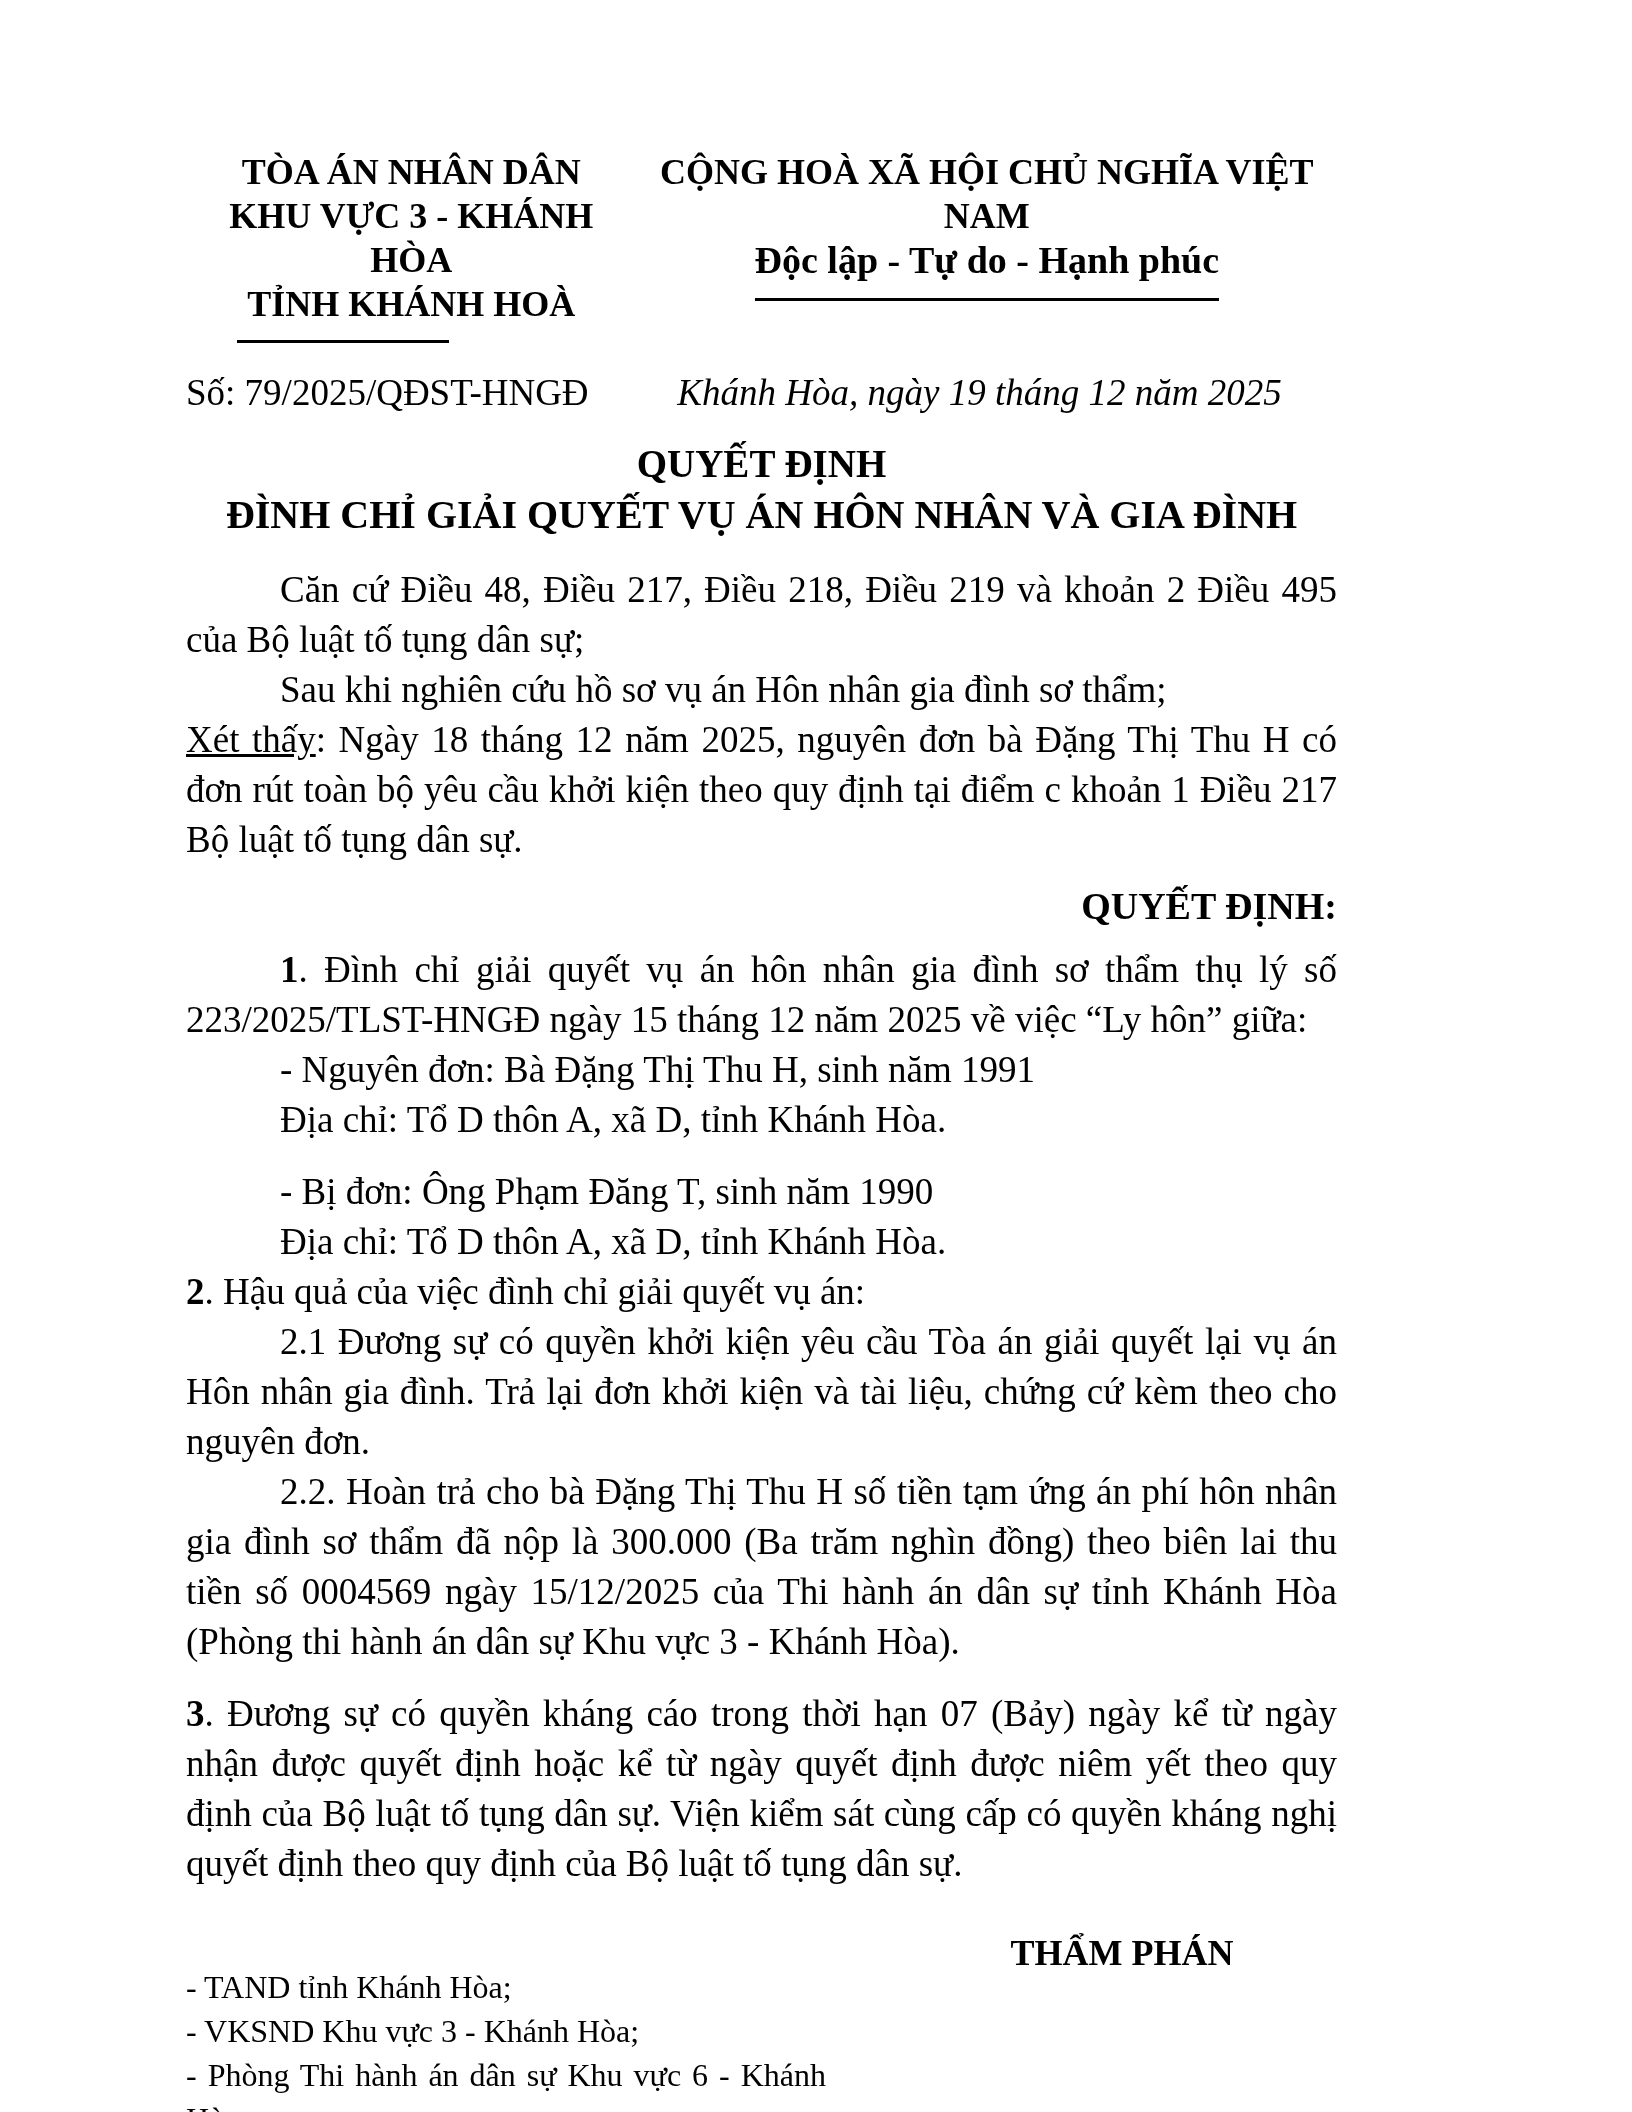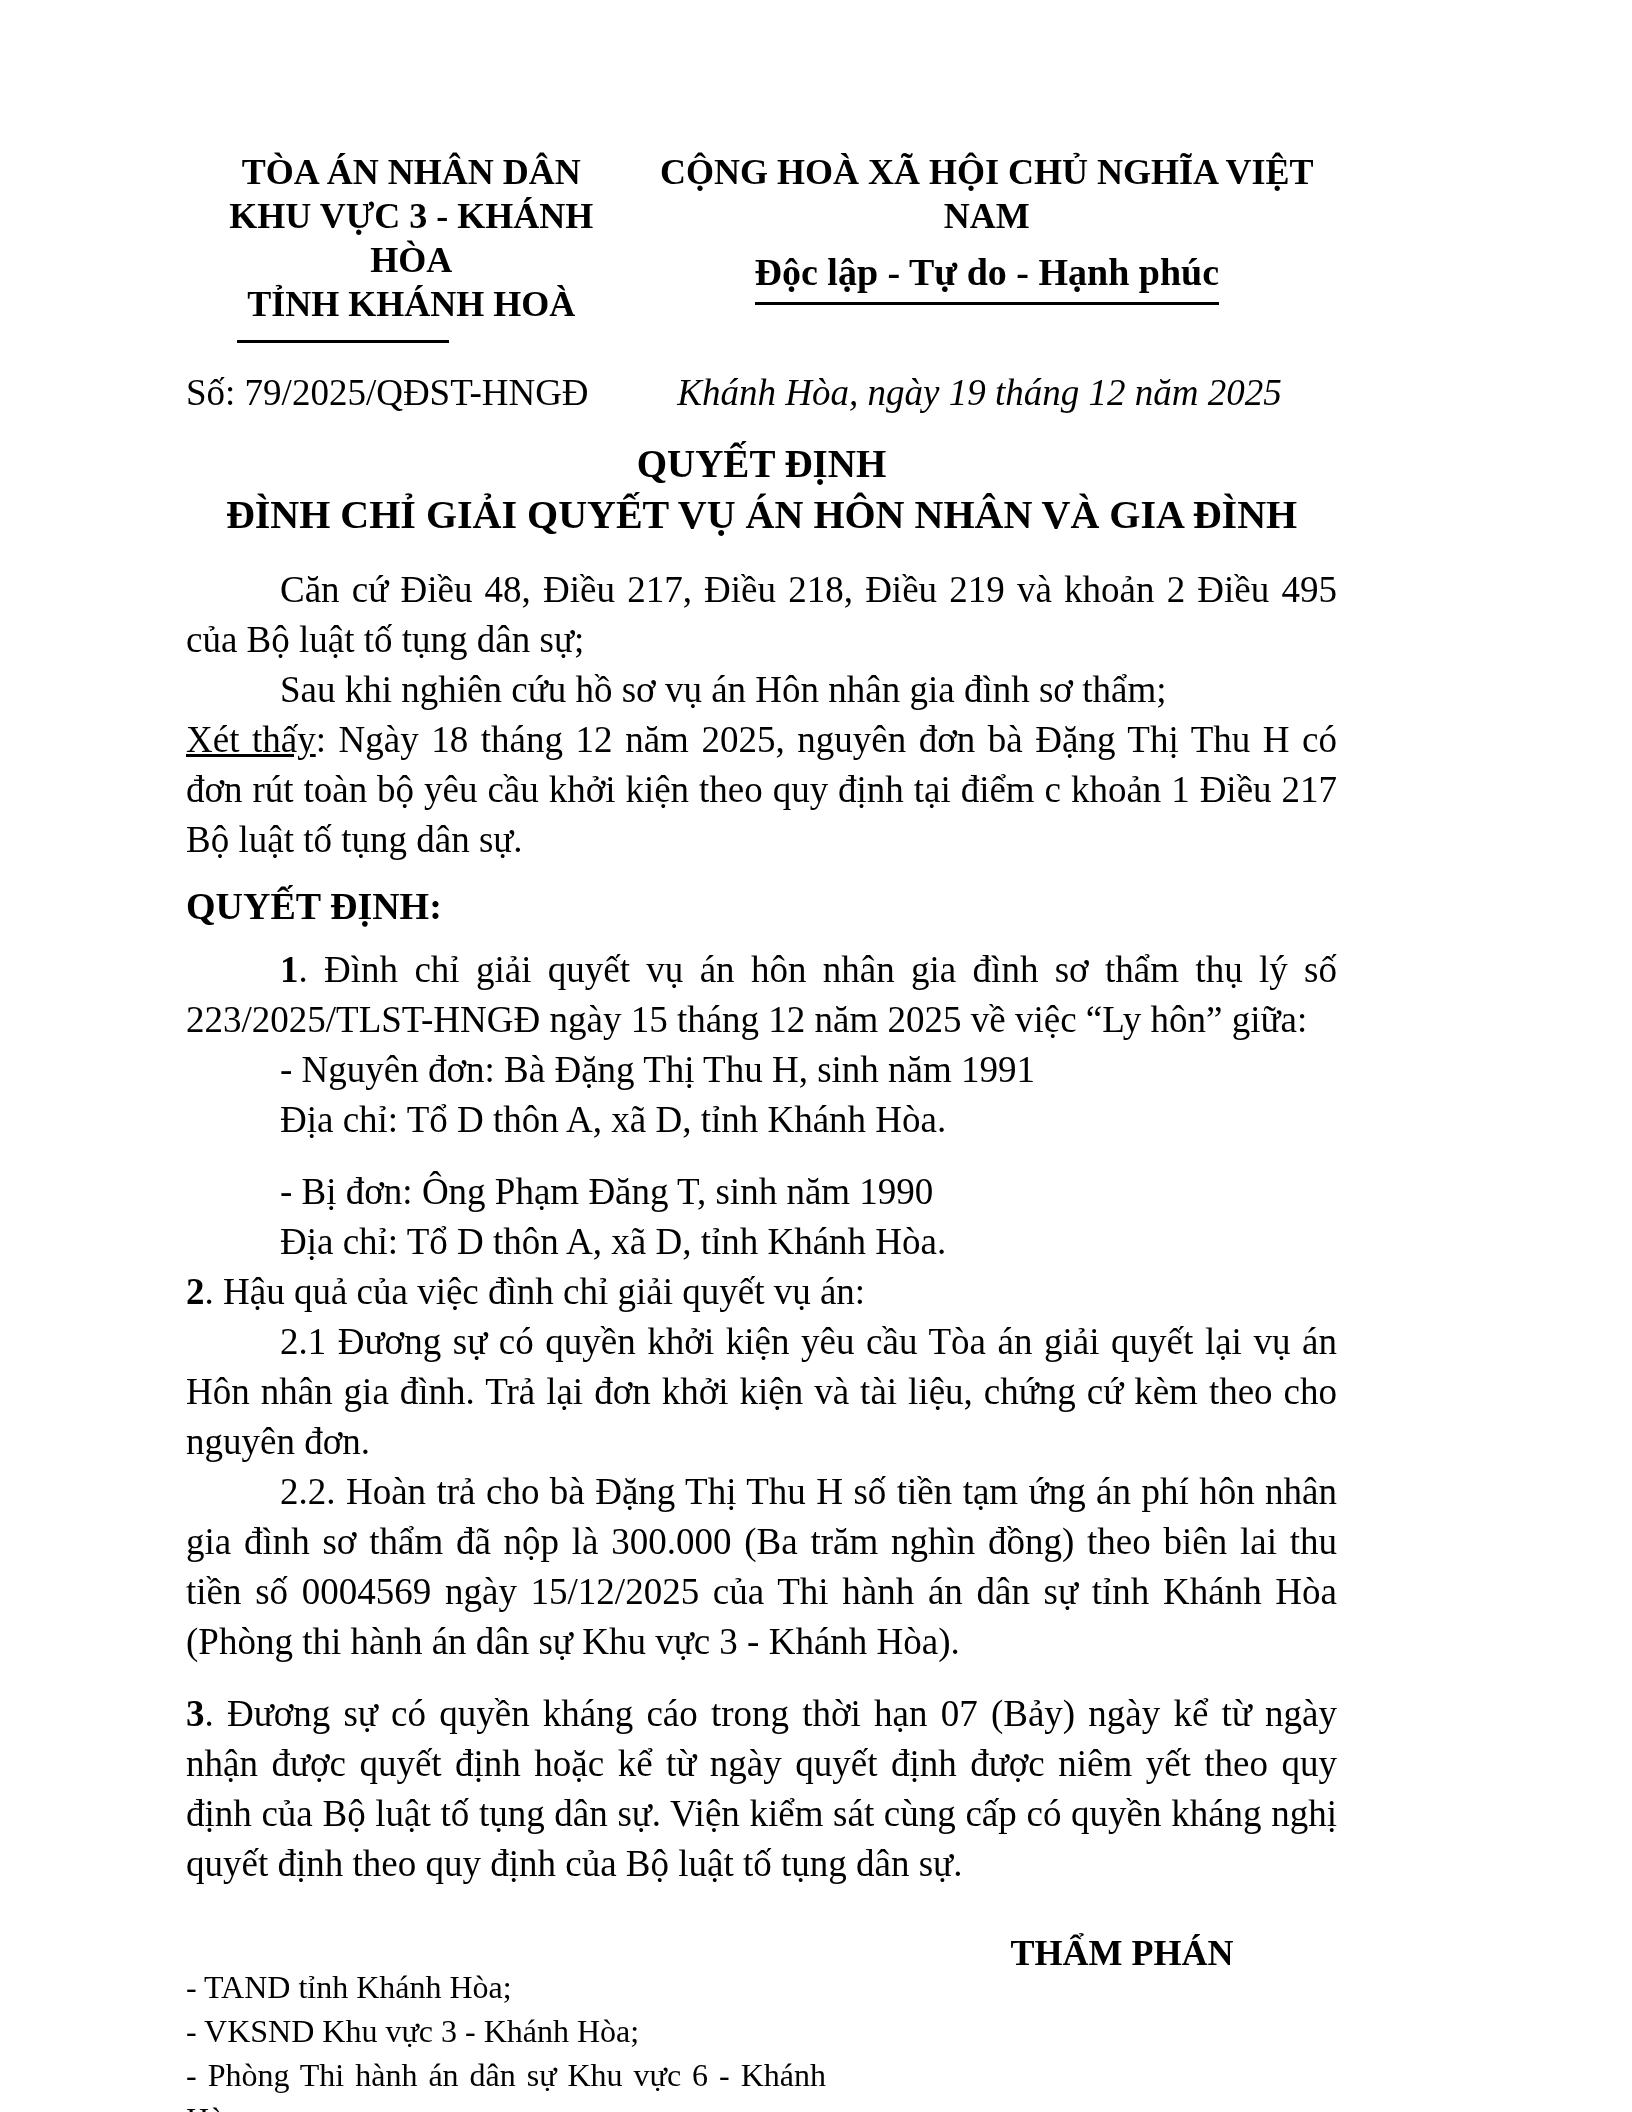--- a/index.html
+++ b/index.html
@@ -29,43 +29,42 @@
     border-top: 3px solid #000;
     margin-top: 14px;
     margin-left: 51px;
   }
   .header-right { width: 715px; text-align: center; font-weight: bold; }
   .header-right-l1 { font-size: 36px; line-height: 44px; }
   .header-right-l2 {
     display: inline-block;
     font-size: 38px;
     line-height: 44px;
-    margin-top: 12px;
-    padding-bottom: 8px;
+    padding-bottom: 16px;
     border-bottom: 3px solid #000;
   }
 
   
   .meta-row { display: flex; justify-content: space-between; align-items: baseline; margin-top: 26px; }
   .doc-number { font-size: 37px; line-height: 48px; }
   .place-date { width: 715px; text-align: center; font-style: italic; font-size: 37px; line-height: 48px; }
 
   
   .title { text-align: center; font-weight: bold; margin-top: 22px; }
   .title-l1 { font-size: 39px; line-height: 50px; }
   .title-l2 { font-size: 40px; line-height: 52px; }
 
   
   .body { margin-top: 24px; font-size: 37px; line-height: 50px; text-align: justify; }
   .para { text-indent: 94px; margin: 0; }
   .para.flush { text-indent: 0; }
   .para.gap-top { margin-top: 22px; }
   .num { font-weight: bold; }
   .u { text-decoration: underline; }
-  .decision-heading { text-align: left; font-weight: bold; font-size: 38px; line-height: 50px; margin: 16px 0 14px 0; }
+  .decision-heading { text-align: right; font-weight: bold; font-size: 38px; line-height: 50px; margin: 16px 0 14px 0; }
 
   
   .footer { display: flex; margin-top: 42px; }
   .footer-left { width: 640px; padding-top: 34px; }
   .recipients-label { font-weight: bold; font-style: italic; font-size: 34px; line-height: 46px; }
   .recipient { font-size: 32px; line-height: 44px; text-align: justify; }
   .footer-spacer { flex: 1; }
   .footer-right { width: 430px; text-align: center; }
   .judge-title { font-weight: bold; font-size: 36px; line-height: 44px; }
   .judge-name { font-weight: bold; font-size: 42px; line-height: 50px; margin-top: 238px; }

